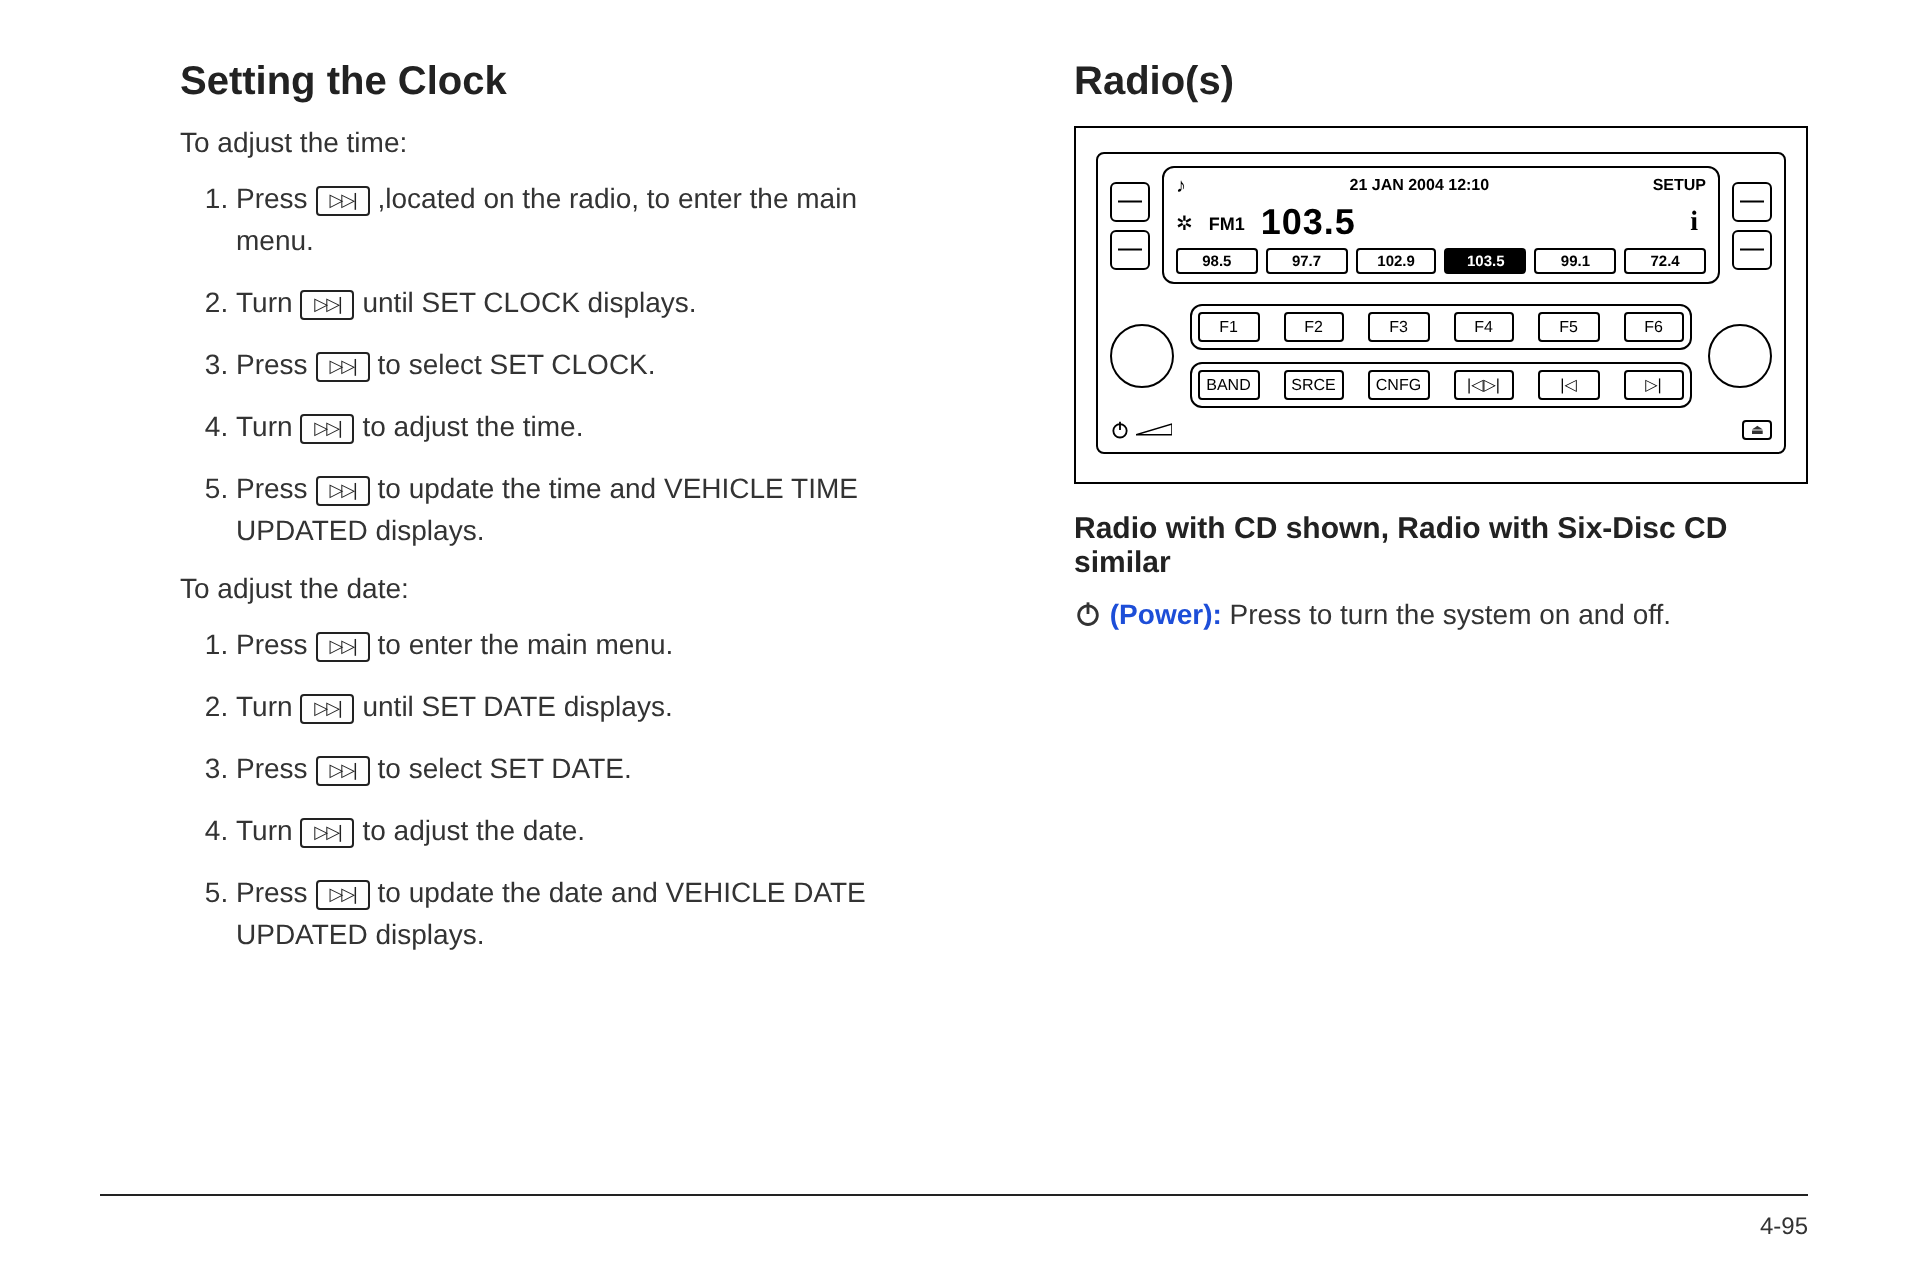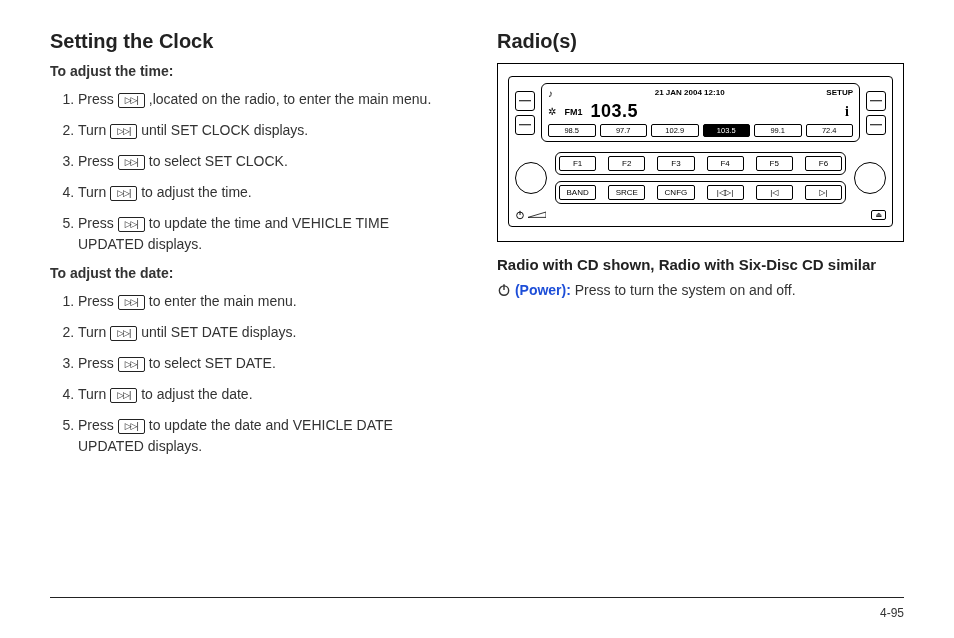--- a/index.html
+++ b/index.html
@@ -16,35 +16,35 @@
     color: #333;
     position: relative;
   }
   .cols {
     display: flex;
     gap: 40px;
   }
   .col {
     flex: 1 1 0;
     min-width: 0;
+    margin-left: 40px;
   }
   h2.section {
     font-size: 20px;
     font-weight: bold;
     color: #222;
     margin: 0 0 10px 0;
   }
   h2.section.sub {
     margin-top: 14px;
   }
   p.lead {
     font-size: 14px;
     margin: 6px 0 8px 0;
     color: #333;
-    font-weight: bold;
   }
   ol.steps {
     font-size: 14px;
     color: #333;
     margin: 4px 0 10px 0;
     padding-left: 28px;
     list-style-type: decimal;
   }
   ol.steps li {
     margin: 10px 0;
@@ -146,21 +146,21 @@
   }
   .lcd-top {
     display:flex; justify-content: space-between; font-size:8px; color:#000; font-weight:bold;
   }
   .lcd-mid {
     display:flex; align-items:center; gap:8px; margin:2px 0;
   }
   .lcd-freq { font-size:18px; font-weight:bold; color:#000; letter-spacing:0.5px; }
   .lcd-band { font-size:9px; font-weight:bold; color:#000; }
   .lcd-gear { font-size:10px; color:#000; }
-  .lcd-presets { display:flex; gap:4px; }
+  .lcd-presets { display:flex; gap:4px;font-weight:bold; }
   .lcd-presets span {
     flex:1; text-align:center; font-size:7.5px; border:1px solid #000; border-radius:2px; padding:1px 0; color:#000;
   }
   .lcd-presets span.active { background:#000; color:#fff; }
   .lcd-setup { font-size:8px; font-weight:bold; color:#000;}
   .lcd-note { font-size:10px; }
   .radio-bottom {
     display:flex; align-items:center; gap:8px; margin-top:10px;
   }
   .knob {

